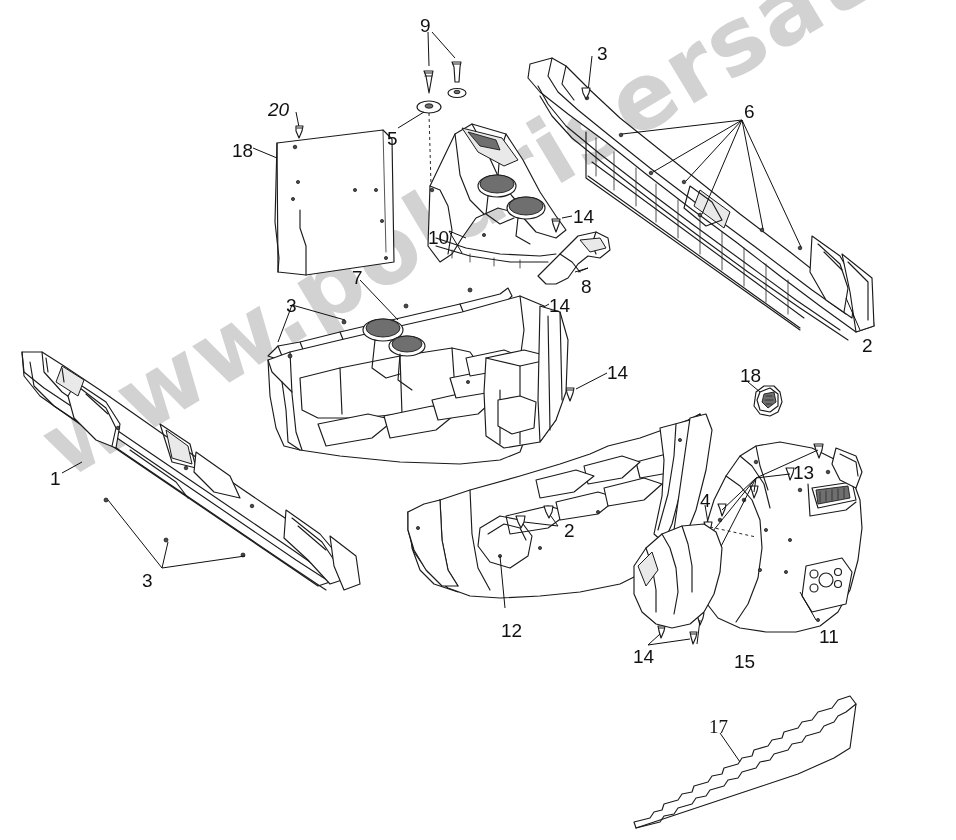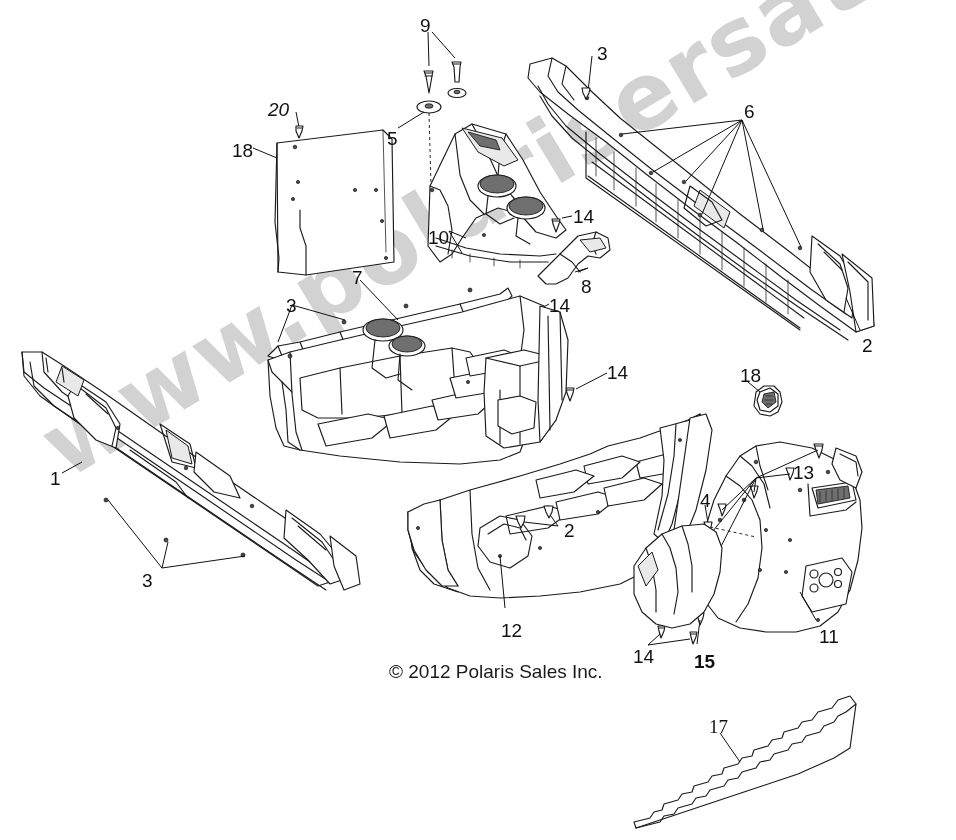--- a/index.html
+++ b/index.html
@@ -573,18 +573,17 @@
   <div class="callout" style="left:607px; top:363px;">14</div>
   <div class="callout" style="left:740px; top:366px;text-align:right;">18</div>
   <div class="callout" style="left:50px; top:469px;">1</div>
   <div class="callout" style="left:765px; top:463px;margin-left:28px;">13</div>
   <div class="callout" style="left:700px; top:491px;">4</div>
   <div class="callout" style="left:564px; top:521px;">2</div>
   <div class="callout" style="left:142px; top:571px;">3</div>
   <div class="callout" style="left:501px; top:615px;margin-top:6px;">12</div>
   <div class="callout" style="left:819px; top:627px;text-align:center;">11</div>
   <div class="callout" style="left:633px; top:647px;">14</div>
-  <div class="callout" style="left:694px; top:652px;font-weight:bold;">15</div>
+  <div class="callout" style="left:734px; top:652px;">15</div>
   <div class="callout" style="left:709px; top:717px;font-family:Liberation Serif, serif;">17</div>
 
-  <div id="copyright">© 2012 Polaris Sales Inc.</div>
 
 </div>
 
 </body></html>

